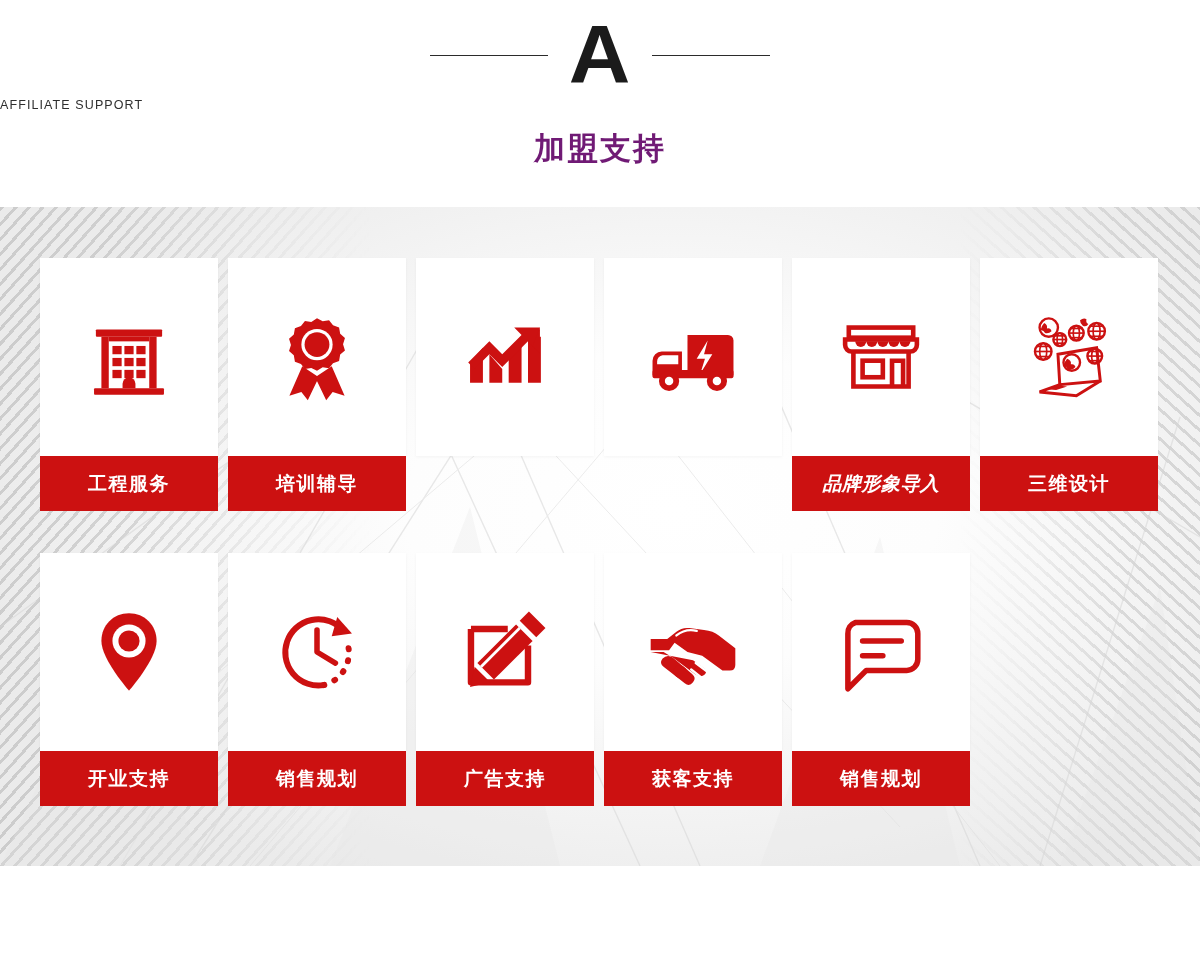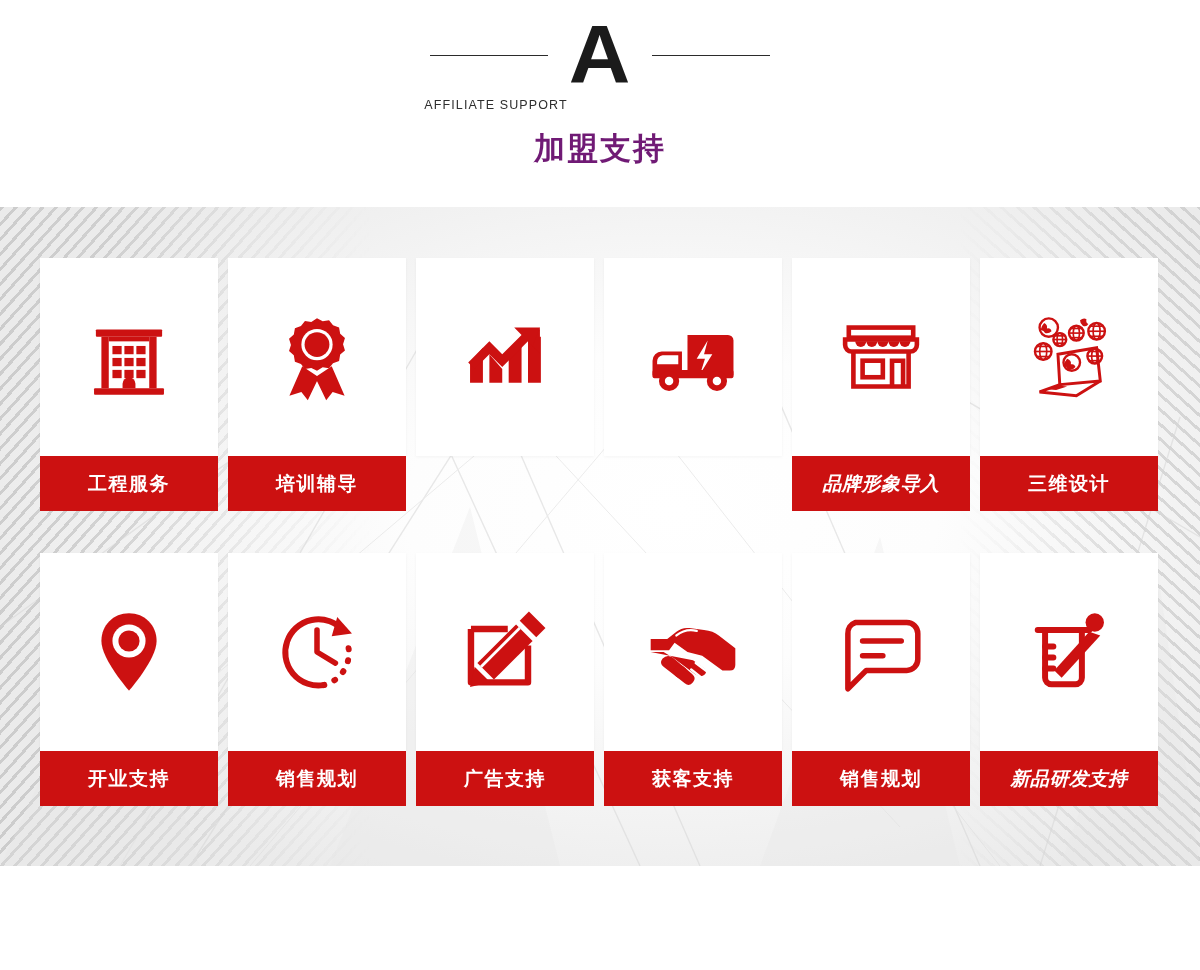--- a/index.html
+++ b/index.html
@@ -57,21 +57,20 @@
     color: #1b1b1b;
     letter-spacing: 0;
     transform: scaleX(1.04);
   }
 
   .logo-sub {
     position: absolute;
     top: 98px;
     left: 0;
     width: 992px;
-    text-align: center;
     font-size: 12.5px;
     font-weight: 400;
     letter-spacing: 1.1px;
     color: #2e2e2e;
   }
 
   .logo-title {
     position: absolute;
     top: 128px;
     left: 0;
@@ -454,35 +453,17 @@
             <g fill="none" stroke="#cc1111" stroke-width="6" stroke-linejoin="round" stroke-linecap="round">
               <path d="M22 18 h56 a12 12 0 0 1 12 12 v28 a12 12 0 0 1 -12 12 H34 L14 90 V30 a12 12 0 0 1 8 -12 Z"></path>
               <path d="M30 38 h42"></path>
               <path d="M30 54 h22"></path>
             </g>
           </svg>
         </div>
         <div class="card-label">销售规划</div>
       </div>
 
-      <div class="card">
-        <div class="card-icon-box">
-          <svg viewBox="0 0 100 100">
-            <g fill="none" stroke="#cc1111" stroke-width="6.5" stroke-linecap="round" stroke-linejoin="round">
-              <path d="M16 26 h56"></path>
-              <path d="M24 26 v52 a7 7 0 0 0 7 7 h26 a7 7 0 0 0 7 -7 V26"></path>
-              <path d="M24 44 h9"></path>
-              <path d="M24 56 h9"></path>
-              <path d="M24 68 h9"></path>
-            </g>
-            <g fill="#cc1111">
-              <circle cx="78" cy="18" r="10"></circle>
-              <path d="M72 28 L84 32 L42 78 L34 70 Z"></path>
-            </g>
-          </svg>
-        </div>
-        <div class="card-label long">新品研发支持</div>
-      </div>
 
     </div>
   </div>
 
 </div>
 
 </body></html>

